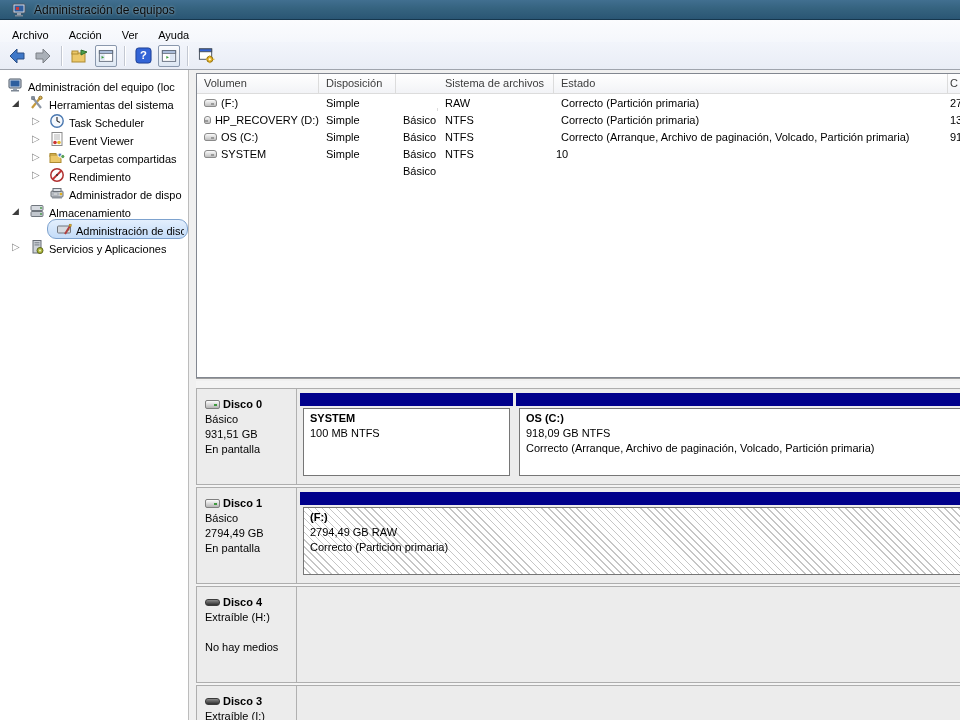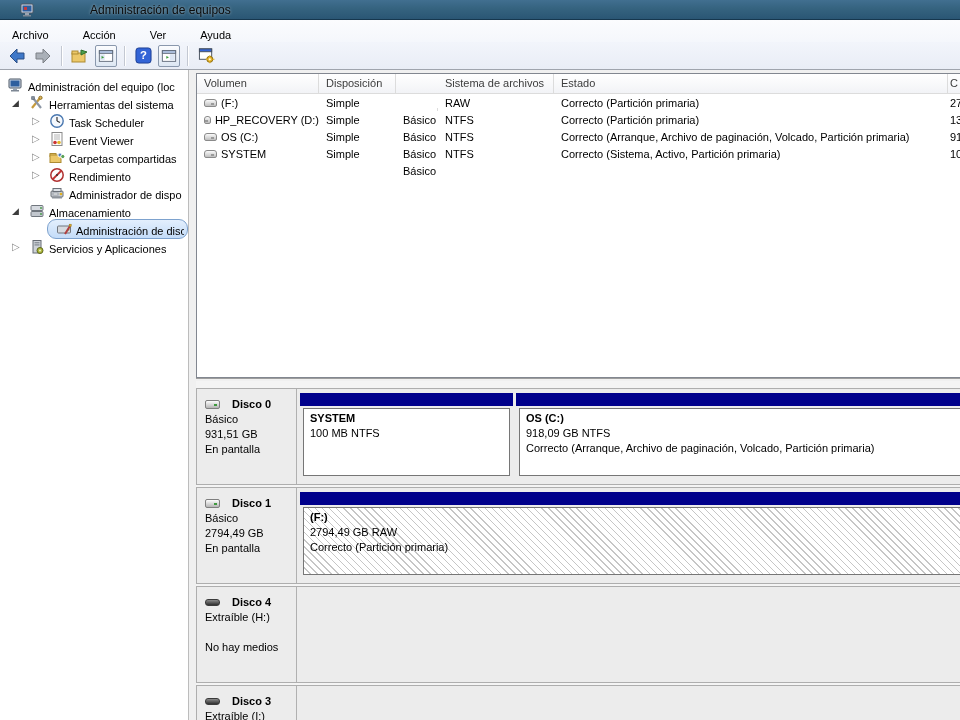--- a/index.html
+++ b/index.html
@@ -2,28 +2,28 @@
 <html><head>
 <meta charset="utf-8">
 <style>
   * { margin:0; padding:0; box-sizing:border-box; }
   html,body { width:960px; height:720px; overflow:hidden; }
   body { font-family:"Liberation Sans", sans-serif; font-size:11px; color:#000; background:#f0f0f0; position:relative; }
 
   
   .titlebar { position:absolute; left:0; top:0; width:960px; height:20px;
     background:linear-gradient(180deg,#416f90 0%,#35637f 45%,#2a5674 100%);
-    border-bottom:1px solid #16374e; display:flex; align-items:center; padding-left:20px;gap:48px; }
+    border-bottom:1px solid #16374e; display:flex; align-items:center; padding-left:12px; }
   .titlebar .title { font-size:12px; color:#0b0b0b; margin-left:6px; text-shadow:0 0 3px rgba(255,255,255,.55); }
   .app-icon { width:16px; height:16px; display:inline-block; }
 
   
   .menubar { position:absolute; left:0; top:20px; width:960px; height:31px;
     background:linear-gradient(180deg,#fbfcfe,#f2f5fb); border-bottom:1px solid #e2e5ee;
-    display:flex; align-items:center; padding-left:2px;gap:14px; }
+    display:flex; align-items:center; padding-left:2px; }
   .menu-item { padding:3px 10px; cursor:default; }
 
   
   .toolbar { position:absolute; left:0; top:42px; width:960px; height:28px;
     background:linear-gradient(180deg,#f2f5fb,#e9edf6); border-bottom:1px solid #9fa4ad;
     display:flex; align-items:center; padding-left:6px; gap:4px; }
   .tbtn { width:22px; height:22px; display:flex; align-items:center; justify-content:center; }
   .tbtn.framed { border:1px solid #8a98ad; border-radius:2px; background:linear-gradient(180deg,#fbfcfe,#dde7f3); }
   .tsep { width:1px; height:20px; background:#c3c8d2; margin:0 3px; box-shadow:1px 0 0 #ffffff; }
 
@@ -58,21 +58,21 @@
   .vol-ico::after { content:""; position:absolute; right:2px; top:3px; width:3px; height:2px; background:#9a9a9a; }
   .vl-c.c0 { display:flex; align-items:center; }
 
   
   .hsplitter { position:absolute; left:0; top:308px; width:766px; height:3px; background:#f0f0f0; border-top:1px solid #9d9d9d; }
 
   
   .graph { position:absolute; left:0; top:311px; width:766px; height:339px; background:#f4f4f4; overflow:hidden; padding-top:7px; }
   .disk-row { height:97px; margin-bottom:2px; background:#ececec; border:1px solid #aeaeae; border-right:none; display:flex; }
   .disk-label { width:100px; flex:0 0 100px; border-right:1px solid #b0b0b0; padding:8px 4px 0 8px; line-height:15px; white-space:nowrap; overflow:hidden; }
-  .dname { font-weight:bold; display:flex; align-items:center; gap:12px; }
+  .dname { font-weight:bold; display:flex; align-items:center; gap:3px; }
   .disk-ico { display:inline-block; width:15px; height:9px; border:1px solid #7e7e7e; border-radius:2px;
     background:linear-gradient(180deg,#fdfdfd,#b5b5b5); position:relative; }
   .disk-ico::after { content:""; position:absolute; right:2px; bottom:2px; width:3px; height:2px; background:#3f9a3f; }
   .disk-ico.rem { height:7px; border-radius:3px; background:linear-gradient(180deg,#8a8a8a,#2f2f2f); border-color:#3a3a3a; }
   .disk-ico.rem::after { display:none; }
   .part-area { flex:1; display:flex; padding:4px 0 5px 3px; gap:3px; overflow:hidden; }
   .part { display:flex; flex-direction:column; }
   .part.grow { flex:1 0 auto; margin-right:-4px; }
   .part-bar { height:13px; background:#00008b; flex:0 0 13px; }
   .part-inner { flex:1; margin:2px 3px 3px 3px; border:1px solid #767676; background:#ffffff; padding:2px 6px; overflow:hidden; line-height:15px; }
@@ -362,21 +362,20 @@
       <div class="vl-c c5">91</div>
     </div>
     <div class="vl-row">
       <div class="vl-c c0">
           <span class="vol-ico"></span>
           <span>SYSTEM</span>
         </div>
       <div class="vl-c c1">Simple</div>
       <div class="vl-c c2">Básico</div>
       <div class="vl-c c3">NTFS</div>
-      <div class="vl-c c4">Correcto (Sistema, Activo, Partición primaria)</div>
       <div class="vl-c c5">10</div>
     </div>
   </div>
 
   <div class="hsplitter"></div>
 
   <div class="graph">
 
     <div class="disk-row">
       <div class="disk-label">

